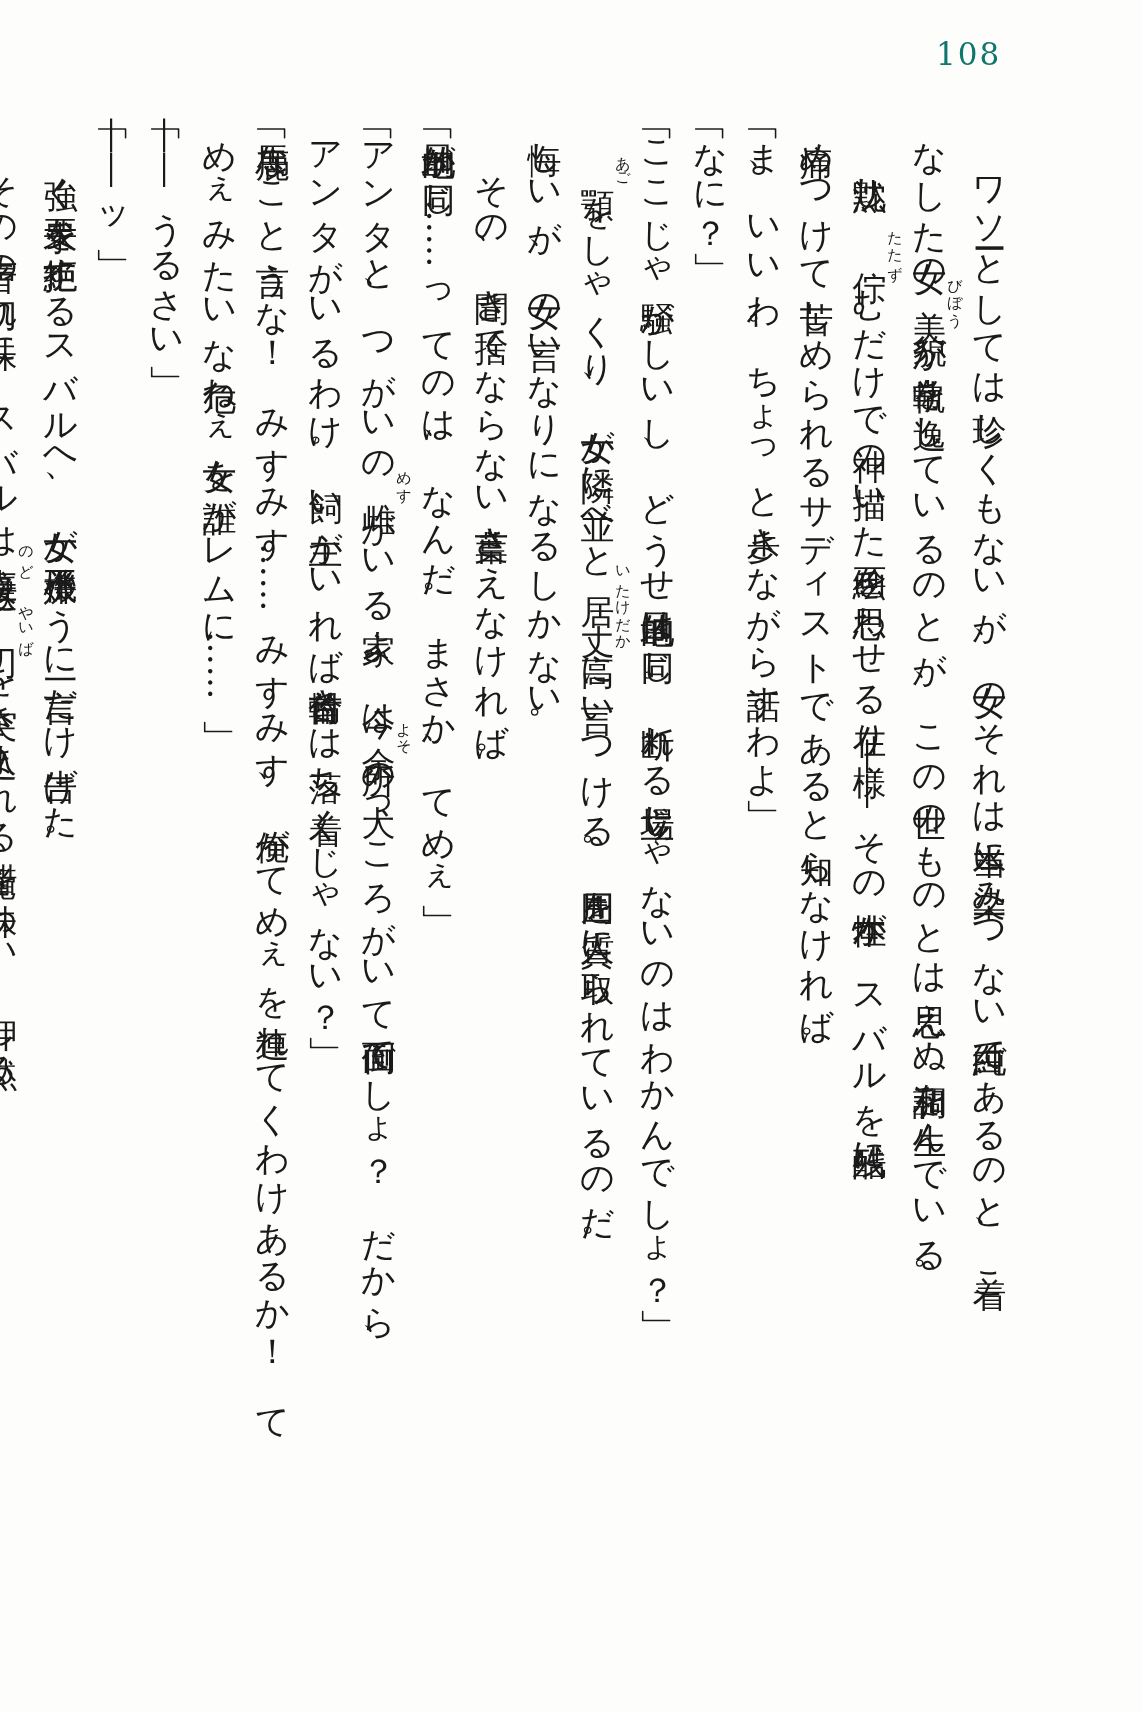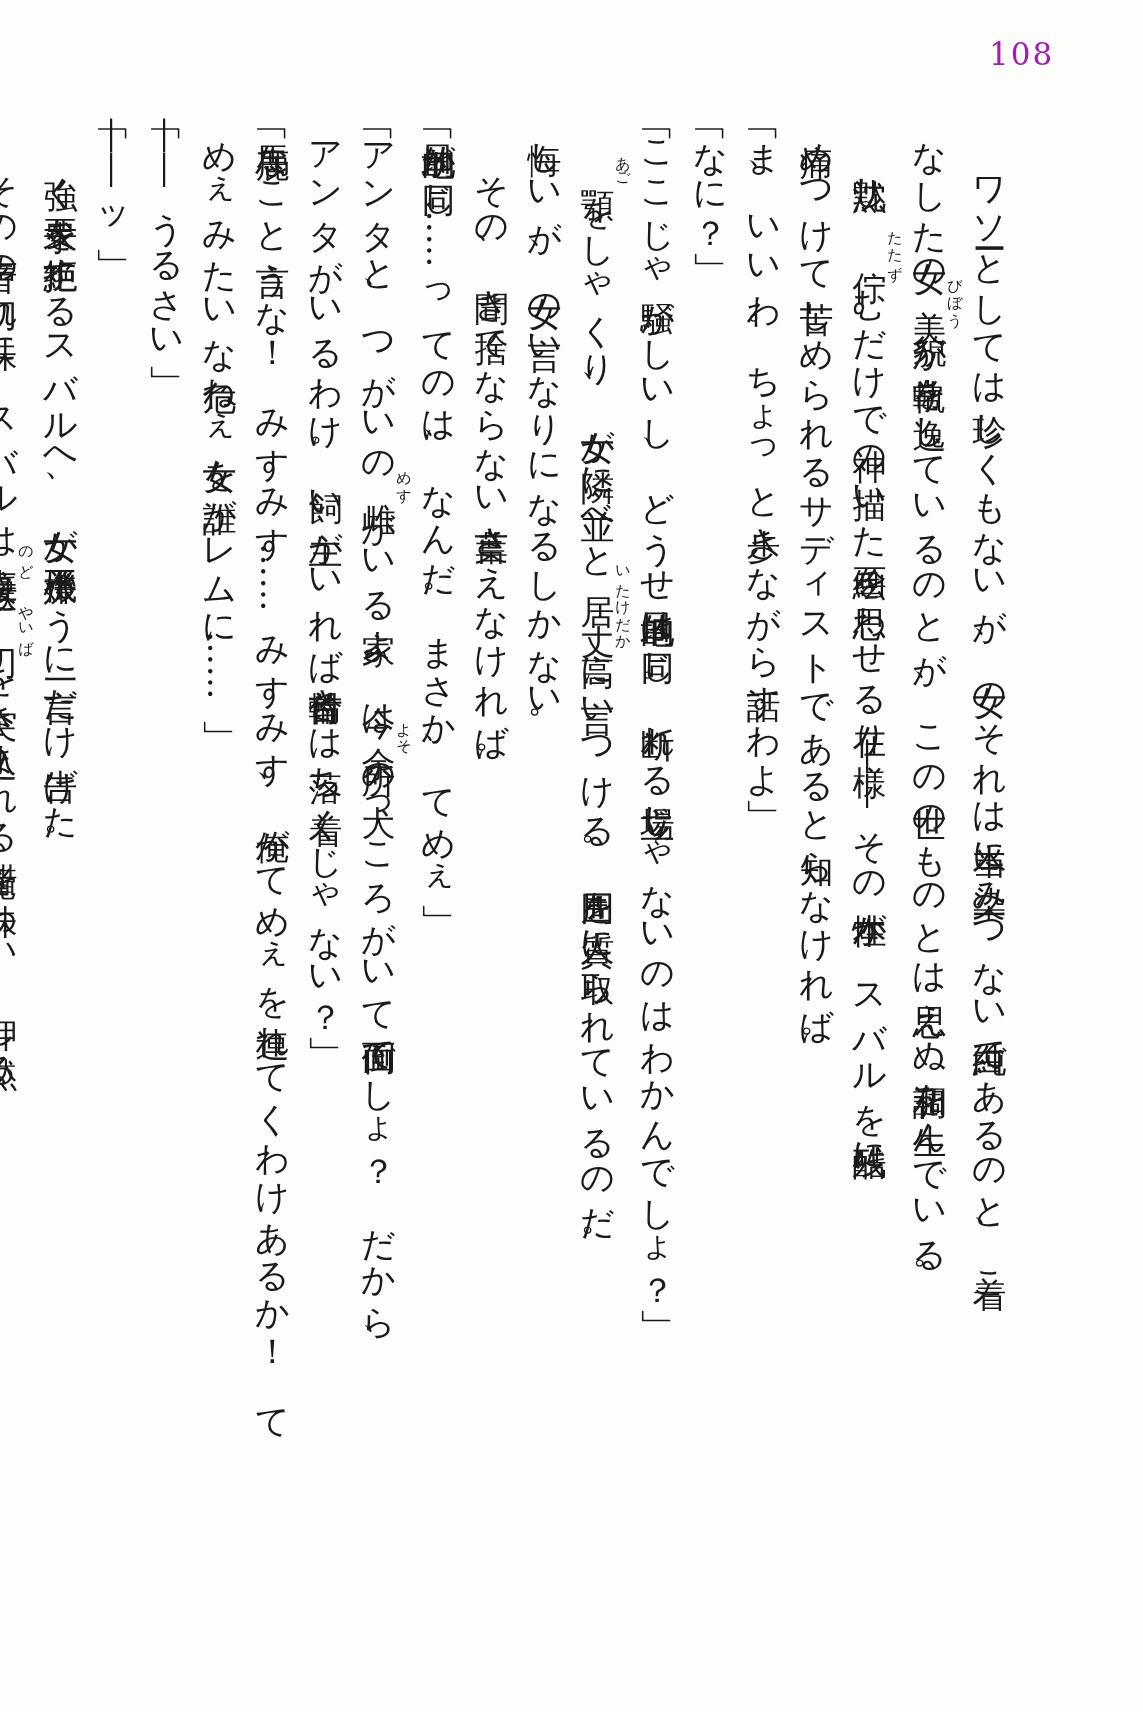--- a/index.html
+++ b/index.html
@@ -3,22 +3,22 @@
 <meta charset="utf-8">
 <style>
   html,body{margin:0;padding:0;}
   body{
     width:1143px;height:1712px;position:relative;overflow:hidden;
     background:#fdfdfb;
     font-family:"DejaVu Serif","Liberation Serif",serif;
     color:#141414;
   }
   .page-number{
-    position:absolute;top:36px;left:989px;
-    font-size:31px;letter-spacing:2px;color:#a21caf;
+    position:absolute;top:36px;left:936px;
+    font-size:31px;letter-spacing:2px;color:#0f766e;
   }
   .text-area{
     position:absolute;top:118px;right:127px;height:1420px;
     writing-mode:vertical-rl;text-orientation:mixed;
   }
   .tcol{
     margin:0;padding:0;
     line-height:53px;          
     font-size:34px;
     letter-spacing:0.5px;      

